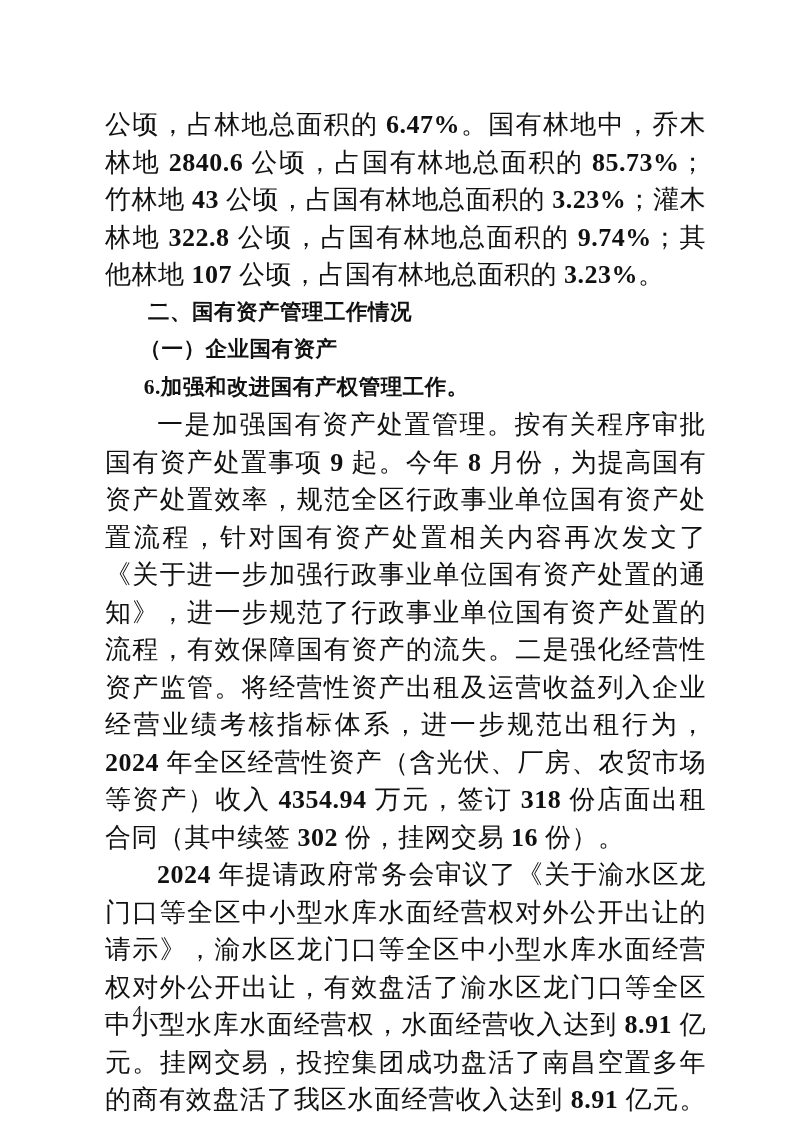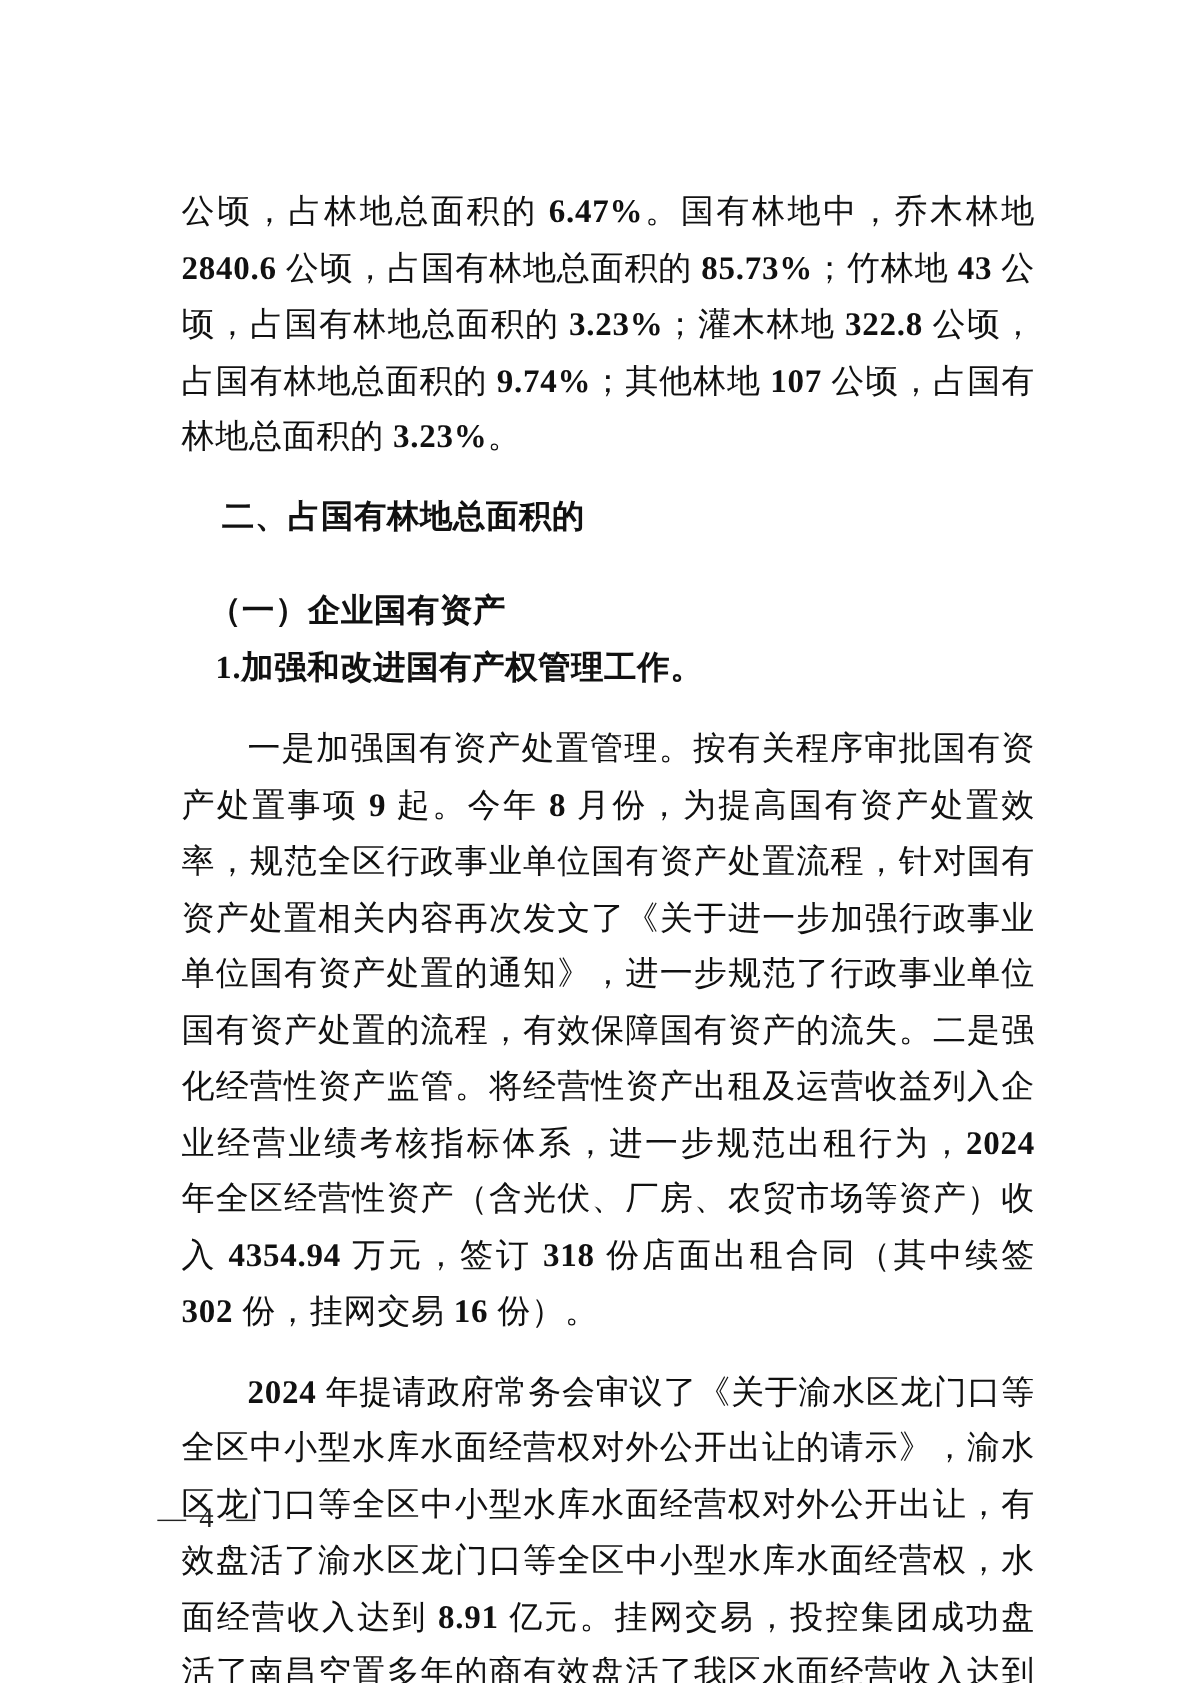--- a/index.html
+++ b/index.html
@@ -16,22 +16,22 @@
     font-family: "Liberation Serif", "DejaVu Serif", serif;
     color: #111111;
   }
   .content {
     position: absolute;
     left: 105px;
     top: 106px;
     width: 601px;
   }
   .body-para {
-    margin: 16px;
-    font-size: 22px;
+    margin: 0;
+    font-size: 26px;
     line-height: 37.5px;
     text-align: justify;
     text-justify: inter-ideograph;
     letter-spacing: 0.5px;
     font-family: "Liberation Serif", "DejaVu Serif", serif;
   }
   .body-para.indent {
     text-indent: 2em;
   }
   .num-bold {
@@ -48,45 +48,45 @@
     letter-spacing: 0.5px;
   }
   .h-level2, .h-level3 {
     margin: 0;
     font-size: 21.5px;
     line-height: 37.5px;
     font-weight: bold;
     letter-spacing: 0.5px;
     font-family: "Liberation Serif", "DejaVu Serif", serif;
   }
-  .h-level2 { text-indent: 1.6em; margin-top: 26px; }
+  .h-level2 { text-indent: 1.6em; }
   .h-level3 { text-indent: 1.8em; }
   .footer {
     position: absolute;
     left: 105px;
     top: 1002px;
     font-size: 19px;
     letter-spacing: 2px;
     color: #222222;
     font-family: "Liberation Serif", "DejaVu Serif", serif;
   }
 </style>
 </head>
 <body>
 
 <div class="page">
   <div class="content">
 
     <p class="body-para"><span>公顷，占林地总面积的 </span><span class="num-bold">6.47%</span><span>。国有林地中，乔木林地 </span><span class="num-bold">2840.6</span><span> 公顷，占国有林地总面积的 </span><span class="num-bold">85.73%</span><span>；竹林地 </span><span class="num-bold">43</span><span> 公顷，占国有林地总面积的 </span><span class="num-bold">3.23%</span><span>；灌木林地 </span><span class="num-bold">322.8</span><span> 公顷，占国有林地总面积的 </span><span class="num-bold">9.74%</span><span>；其他林地 </span><span class="num-bold">107</span><span> 公顷，占国有林地总面积的 </span><span class="num-bold">3.23%</span><span>。</span></p>
 
-    <h2 class="h-level1">二、占国有林地总面积的</h2>
+    <h2 class="h-level1">二、国有资产管理工作情况</h2>
 
     <h3 class="h-level2">（一）企业国有资产</h3>
 
-    <h4 class="h-level3">1.加强和改进国有产权管理工作。</h4>
+    <h4 class="h-level3">6.加强和改进国有产权管理工作。</h4>
 
     <p class="body-para indent"><span>一是加强国有资产处置管理。按有关程序审批国有资产处置事项 </span><span class="num-bold">9</span><span> 起。今年 </span><span class="num-bold">8</span><span> 月份，为提高国有资产处置效率，规范全区行政事业单位国有资产处置流程，针对国有资产处置相关内容再次发文了《关于进一步加强行政事业单位国有资产处置的通知》，进一步规范了行政事业单位国有资产处置的流程，有效保障国有资产的流失。二是强化经营性资产监管。将经营性资产出租及运营收益列入企业经营业绩考核指标体系，进一步规范出租行为，</span><span class="num-bold">2024</span><span> 年全区经营性资产（含光伏、厂房、农贸市场等资产）收入 </span><span class="num-bold">4354.94</span><span> 万元，签订 </span><span class="num-bold">318</span><span> 份店面出租合同（其中续签 </span><span class="num-bold">302</span><span> 份，挂网交易 </span><span class="num-bold">16</span><span> 份）。</span></p>
 
 
     <p class="body-para indent"><span class="num-bold">2024</span><span> 年提请政府常务会审议了《关于渝水区龙门口等全区中小型水库水面经营权对外公开出让的请示》，渝水区龙门口等全区中小型水库水面经营权对外公开出让，有效盘活了渝水区龙门口等全区中小型水库水面经营权，水面经营收入达到 </span><span class="num-bold">8.91</span><span> 亿元。挂网交易，投控集团成功盘活了南昌空置多年的商有效盘活了我区水面经营收入达到 </span><span class="num-bold">8.91</span><span> 亿元。铺；区工数投公司清理出</span></p>
 
   </div>
 
   <div class="footer">— 4 —</div>
 </div>

